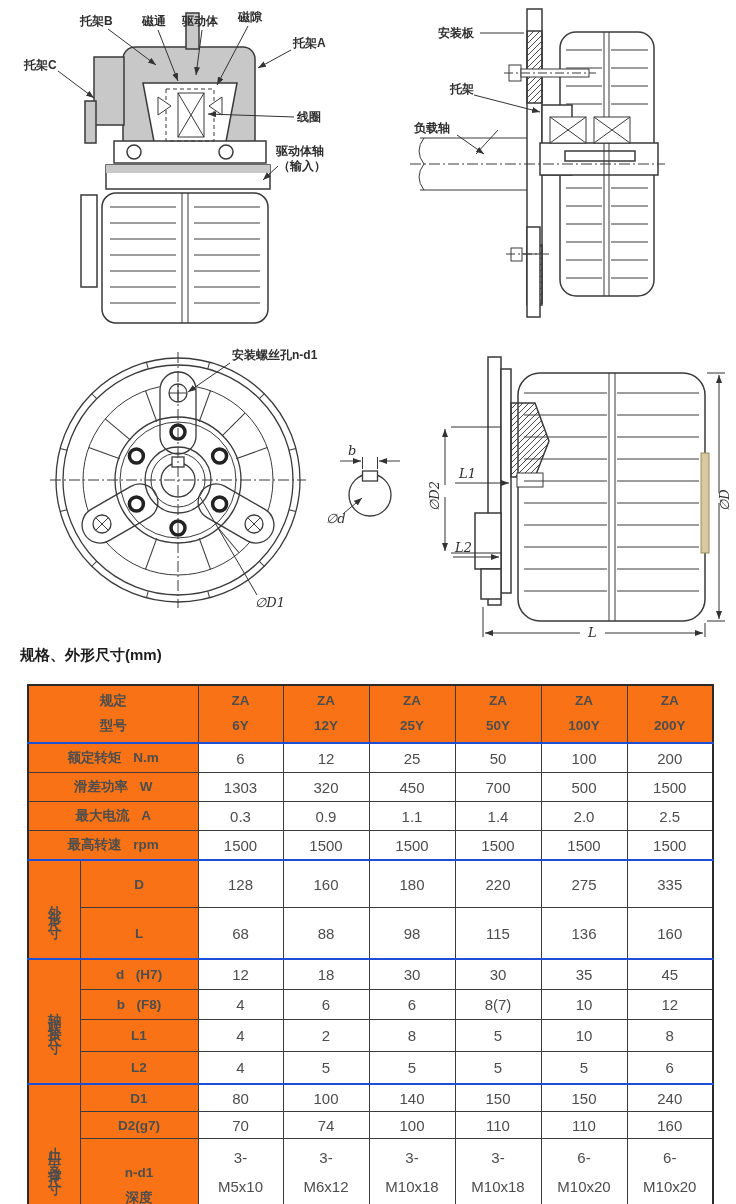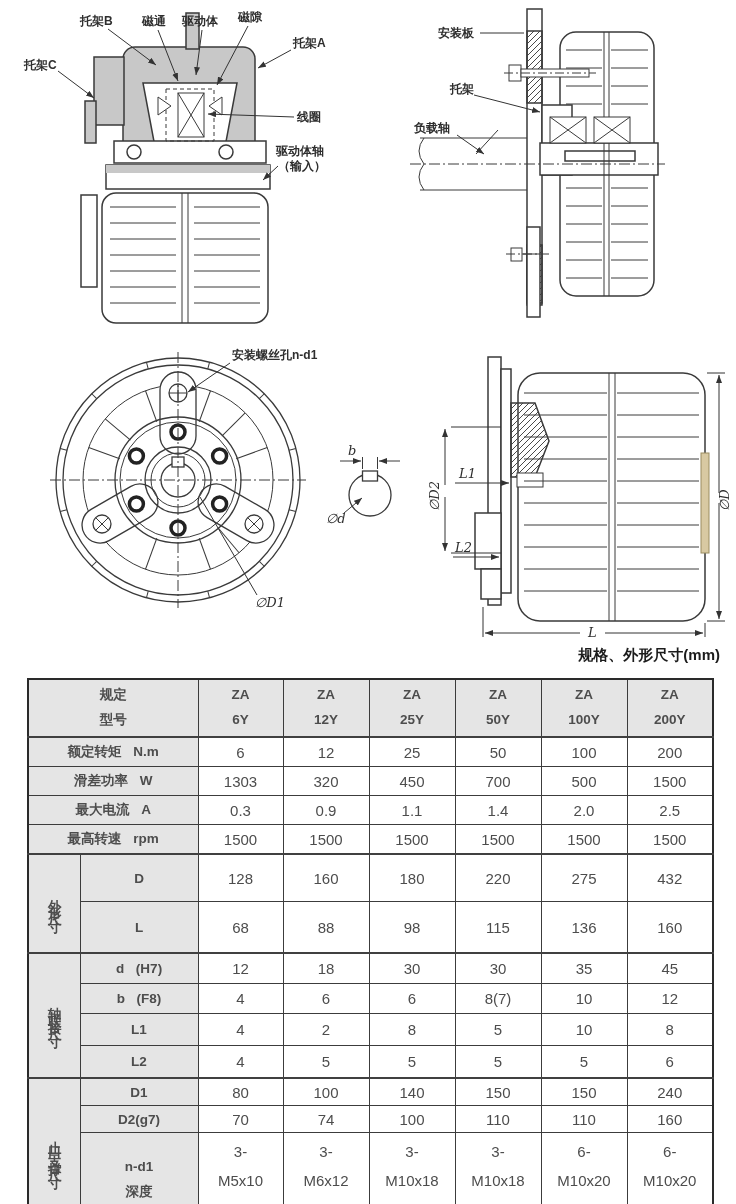--- a/index.html
+++ b/index.html
@@ -3,33 +3,33 @@
 <meta charset="utf-8">
 <style>
   html,body{margin:0;padding:0;background:#fff;}
   body{width:736px;height:1204px;position:relative;font-family:"Liberation Sans",sans-serif;overflow:hidden;}
   .draw{position:absolute;}
   svg text{font-family:"Liberation Sans",sans-serif;fill:#2e2e2e;}
   svg text.cn{font-size:12px;font-weight:bold;}
   svg text.dim{font-family:"DejaVu Serif",serif;font-style:italic;font-size:13px;}
   .ln{stroke:#3a3a3a;fill:none;}
   .spec{position:absolute;left:20px;top:646px;width:700px;}
-  .title{font-size:15px;font-weight:bold;color:#1c1c1c;margin:0 0 13px 0;text-align:right;}
+  .title{font-size:15px;font-weight:bold;color:#1c1c1c;margin:0 0 19px 0;}
   table.spec-table{border-collapse:collapse;table-layout:fixed;width:685px;margin-left:7px;border:2px solid #2a2a2a;}
   .spec-table td{border:1px solid #3c3c3c;text-align:center;vertical-align:middle;padding:0;color:#4d4d4d;}
-  .gray{background:#e5e5e5;}
+  .gray{background:#f97316;}
   .lab{font-weight:bold;font-size:13.5px;word-spacing:8px;}
   .val{font-size:15px;color:#565656;background:#fff;}
   .pre{white-space:pre-line;line-height:1.85;}
   .vert{writing-mode:vertical-rl;text-orientation:upright;letter-spacing:7px;font-weight:bold;font-size:13.5px;color:#4d4d4d;}
   tr.rhH td{height:56px;} tr.rh28 td{height:28px;} tr.rh46 td{height:46px;}
   tr.rh50 td{height:50px;} tr.rh29 td{height:29px;margin-left:32px;} tr.rh31 td{height:31px;}
   tr.rh26 td{height:26px;} tr.rh88 td{height:88px;}
   tr.rh88 td.val{vertical-align:top;padding-top:5px;line-height:1.9;}
-  tr.sep td{border-top:2px solid #404040;}
+  tr.sep td{border-top:2px solid #1d4ed8;}
 </style>
 </head>
 <body>
 
 <svg class="draw" style="left:10px;top:5px" width="340" height="335" viewBox="0 0 340 335">
   <defs>
       <marker id="aA" markerWidth="9" markerHeight="8" refX="8" refY="3" orient="auto">
         <path d="M0,0L8,3L0,6z" fill="#333"></path>
       </marker>
     </defs>
@@ -437,21 +437,21 @@
       <td class="val">1500</td>
     </tr>
     <tr class="rh46 sep">
       <td rowspan="2" class="gray"><span class="vert">外形尺寸</span></td>
       <td class="gray lab">D</td>
       <td class="val">128</td>
       <td class="val">160</td>
       <td class="val">180</td>
       <td class="val">220</td>
       <td class="val">275</td>
-      <td class="val">432</td>
+      <td class="val">335</td>
     </tr>
     <tr class="rh50">
       <td class="gray lab">L</td>
       <td class="val">68</td>
       <td class="val">88</td>
       <td class="val">98</td>
       <td class="val">115</td>
       <td class="val">136</td>
       <td class="val">160</td>
     </tr>

